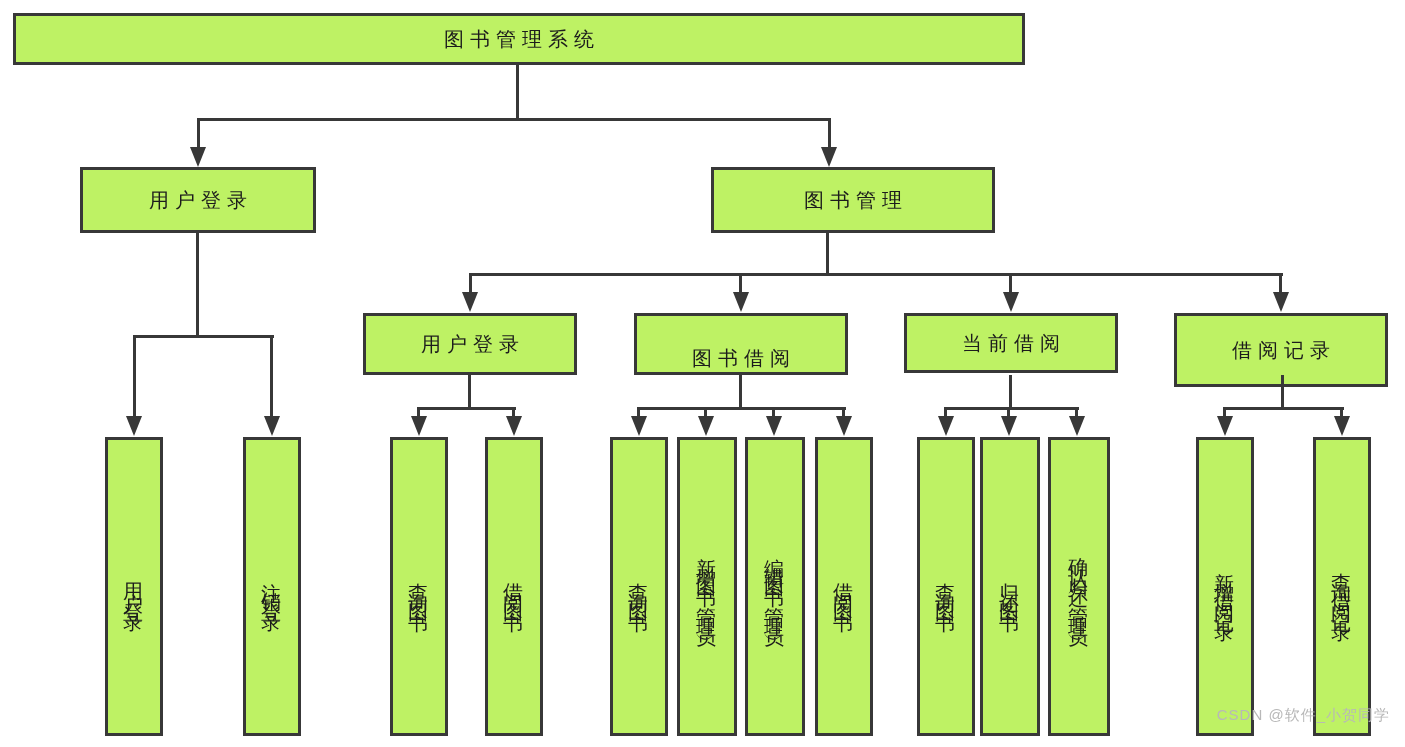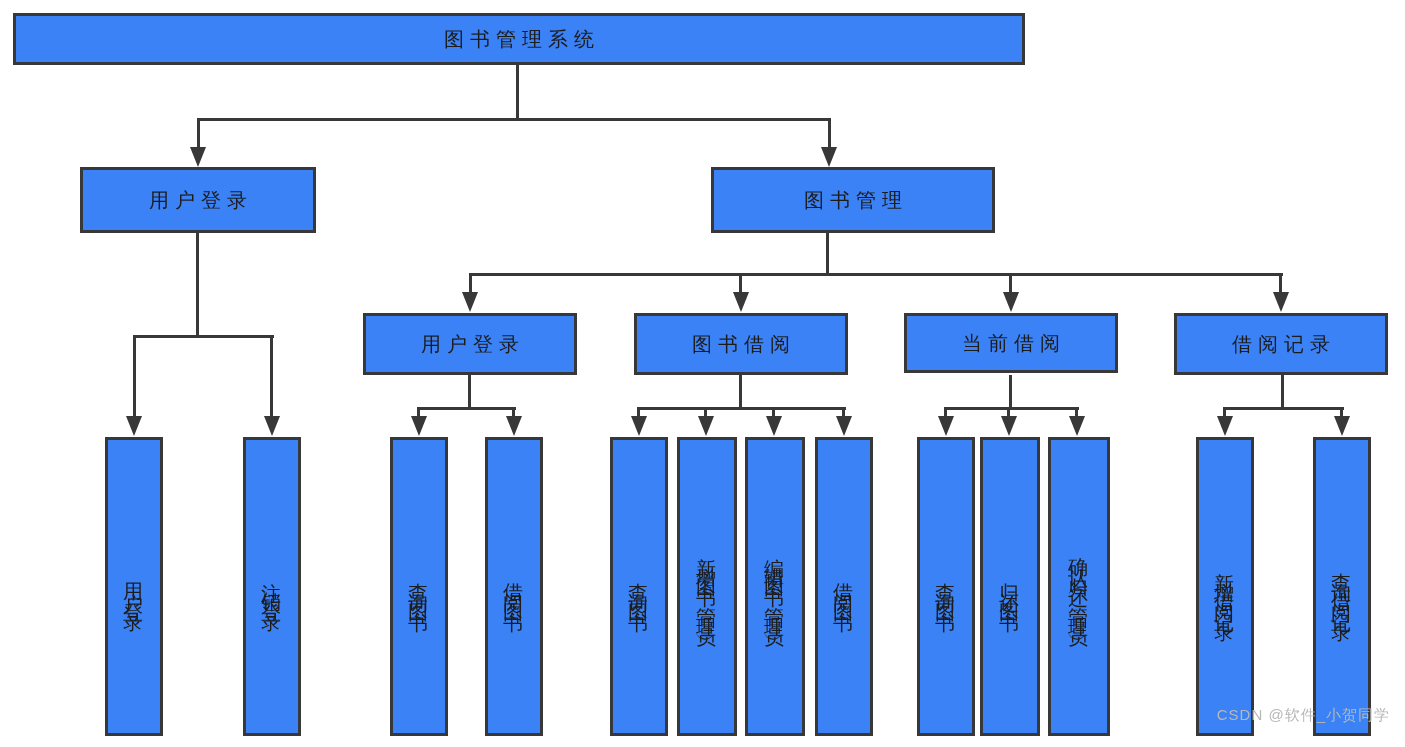--- a/index.html
+++ b/index.html
@@ -13,21 +13,21 @@
     position:relative;
     width:1405px;height:747px;
     background:var(--bg);
     font-family:"Liberation Sans", sans-serif;
     color:var(--text);
     overflow:hidden;
   }
   .box{
     position:absolute;
     border:3px solid var(--line);
-    background:#3b82f6;
+    background:#bef264;
     box-sizing:border-box;
     display:flex;align-items:center;justify-content:center;
   }
   .hlabel{
     font-size:20px;
     letter-spacing:6px;
     text-indent:6px;
     white-space:nowrap;
   }
   .vlabel{
@@ -98,27 +98,27 @@
     <div class="arrow" style="left:733px;top:292px;"></div>
     <div class="vline" style="left:1009px;top:273px;height:20px;"></div>
     <div class="arrow" style="left:1003px;top:292px;"></div>
     <div class="vline" style="left:1279px;top:273px;height:20px;"></div>
     <div class="arrow" style="left:1273px;top:292px;"></div>
   </div>
 
   <div class="box" style="left:363px;top:313px;width:214px;height:62px;">
     <span class="hlabel">用户登录</span>
   </div>
-  <div class="box" style="left:634px;top:313px;width:214px;height:62px;">
+  <div class="box" style="left:634px;top:313px;width:214px;height:62px;align-items:flex-end;">
     <span class="hlabel">图书借阅</span>
   </div>
   <div class="box" style="left:904px;top:313px;width:214px;height:60px;">
     <span class="hlabel">当前借阅</span>
   </div>
-  <div class="box" style="left:1174px;top:313px;width:214px;height:62px;">
+  <div class="box" style="left:1174px;top:313px;width:214px;height:74px;">
     <span class="hlabel">借阅记录</span>
   </div>
 
   <div>
     <div class="vline" style="left:468px;top:375px;height:32px;"></div>
     <div class="hline" style="left:418px;top:407px;width:98px;"></div>
     <div class="vline" style="left:417px;top:407px;height:9px;"></div>
     <div class="arrow" style="left:411px;top:416px;"></div>
     <div class="vline" style="left:512px;top:407px;height:9px;"></div>
     <div class="arrow" style="left:506px;top:416px;"></div>

